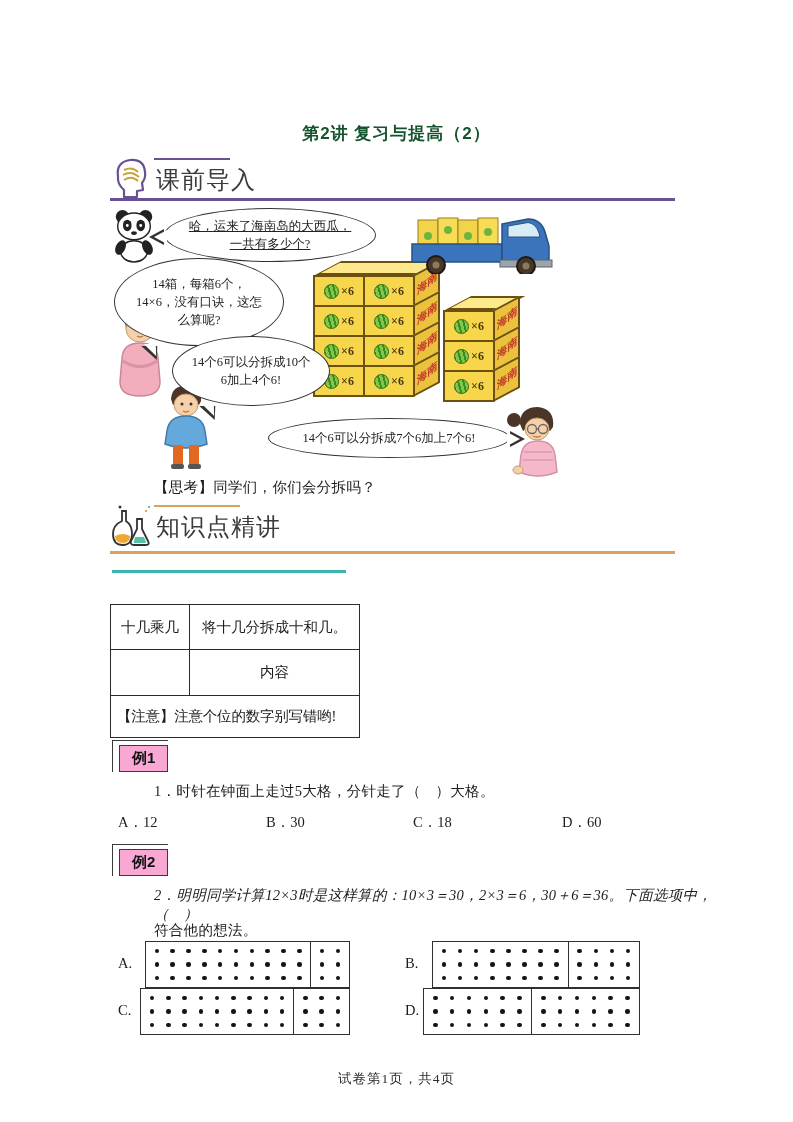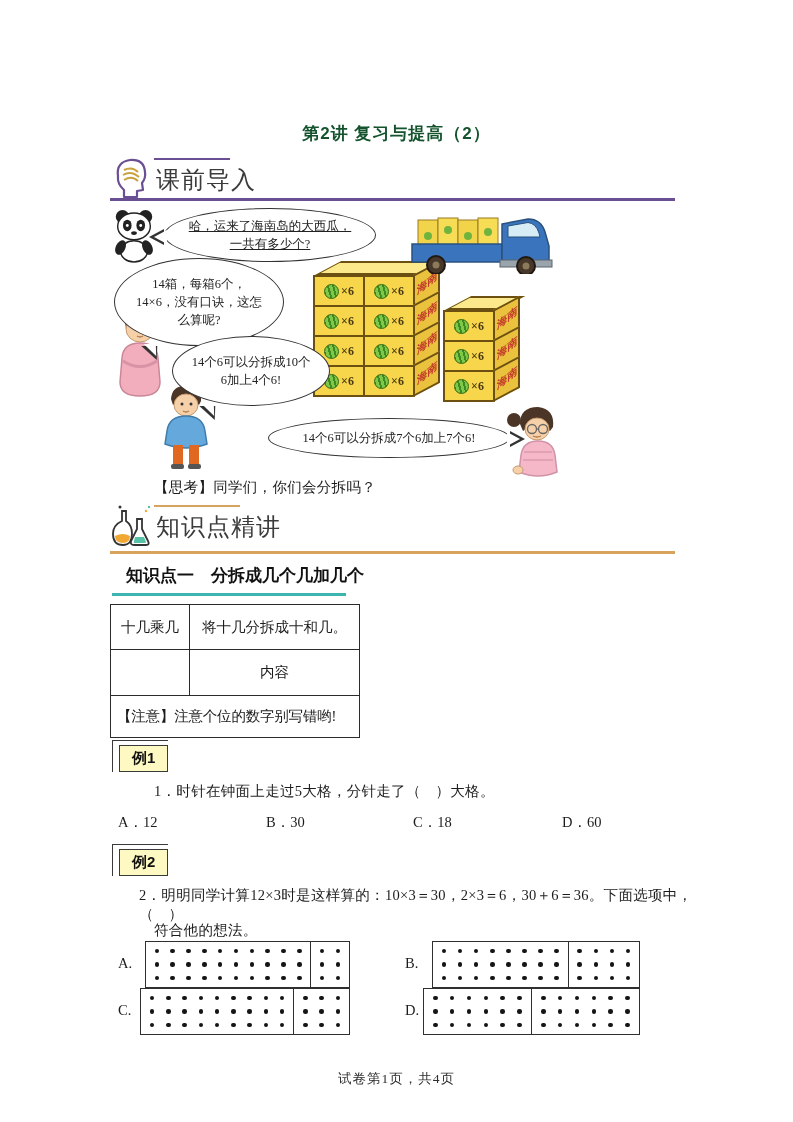--- a/index.html
+++ b/index.html
@@ -70,21 +70,21 @@
   #ktable td{border:1.6px solid #2b2b2b; font-size:14.5px; text-align:center; color:#1c1c1c;}
   #ktable .c1{width:79px;}
   #ktable .c2{width:170px;}
   #ktable tr:nth-child(1) td{height:45px;}
   #ktable tr:nth-child(2) td{height:46px;}
   #ktable .note-cell{height:42px; text-align:left; padding:0 6px; letter-spacing:-.2px;}
 
   
   .ex-wrap{position:absolute; padding:5px 0 0 7px;}
   .ex-wrap::before{content:""; position:absolute; inset:0; border-top:1.6px solid #3a3a3a; border-left:1.6px solid #3a3a3a;}
-  .ex-tag{display:inline-block; border:1.6px solid #3a3a3a; background:#fef9c3; padding:3px 12px;
+  .ex-tag{display:inline-block; border:1.6px solid #3a3a3a; background:#f9a8d4; padding:3px 12px;
     font-family:"Liberation Sans", sans-serif; font-weight:bold; font-size:15px; color:#111;}
 
   
   .opt{position:absolute; font-size:14.5px; color:#1c1c1c;}
 
   
   .dot-label{position:absolute; font-size:14.5px; color:#1c1c1c;}
   .dot-grid{position:absolute; display:flex; border:1.6px solid #2f2f2f; background:#fff; height:47px;}
   .dot-sec{display:flex; flex-direction:column; justify-content:space-around; padding:2px 3px;}
   .dot-sec + .dot-sec{border-left:1.4px solid #2f2f2f;}
@@ -288,21 +288,20 @@
       <circle cx="10" cy="4" r="1.5" fill="#333"></circle>
         <circle cx="36" cy="8" r="1.2" fill="#f0a832"></circle>
       <path d="M38 3 l2 2 M40 3 l-2 2" stroke="#57c2a8" stroke-width="1"></path>
     </svg>
     <div class="short-line"></div>
     <div class="sec-label">知识点精讲</div>
     <div class="long-line"></div>
   </div>
 
   <div id="point-title" class="abs">
-    <div class="pt-text">知识点一　分拆成几个几加几个</div>
     <div class="pt-line"></div>
   </div>
 
   <table id="ktable" class="abs">
     <tbody>
         <tr>
       <td>十几乘几</td>
       <td>将十几分拆成十和几。</td>
     </tr>
     <tr>
@@ -322,21 +321,21 @@
   <div class="abs" style="left:110px; top:813px; width:565px; height:22px;">
     <span class="opt" style="left:8px;">A．12</span>
     <span class="opt" style="left:156px;">B．30</span>
     <span class="opt" style="left:303px;">C．18</span>
     <span class="opt" style="left:452px;">D．60</span>
   </div>
 
   <div class="ex-wrap" style="left:112px; top:844px;">
     <span class="ex-tag">例2</span>
   </div>
-  <div class="abs body-text" style="left:95px; top:886px; width:578px;">2．明明同学计算12×3时是这样算的：10×3＝30，2×3＝6，30＋6＝36。下面选项中，（　）</div>
+  <div class="abs body-text" style="left:110px; top:886px; width:578px;font-style:italic;">2．明明同学计算12×3时是这样算的：10×3＝30，2×3＝6，30＋6＝36。下面选项中，（　）</div>
   <div class="abs body-text" style="left:110px; top:921px;">符合他的想法。</div>
 
   <div>
     <span class="dot-label abs" style="left:118px; top:955px;">A.</span>
     <div class="dot-grid abs" style="left:145px; top:941px; width:205px;">
         <div class="dot-sec" style="flex: 10 1 0%;">
           <div class="dot-row">
             <span class="dot"></span>
             <span class="dot"></span>
             <span class="dot"></span>

